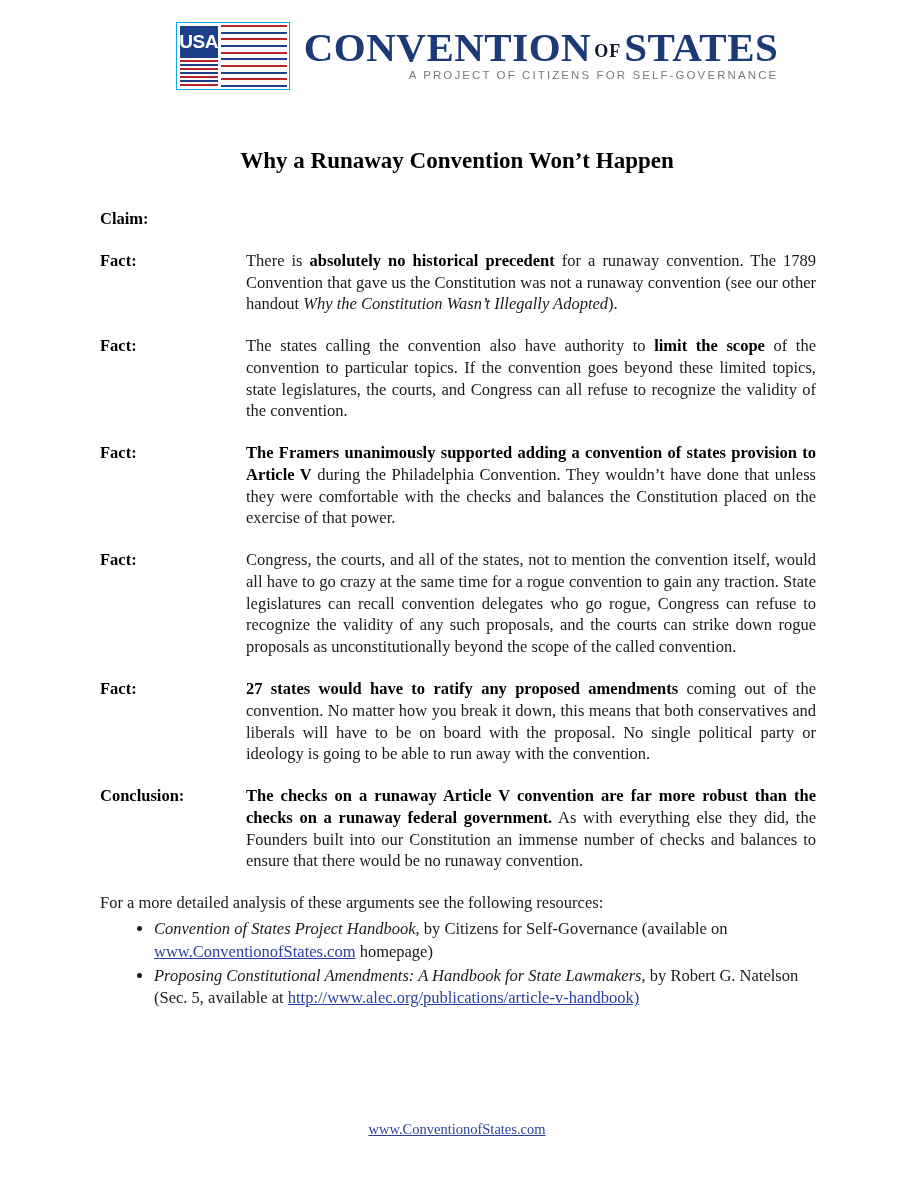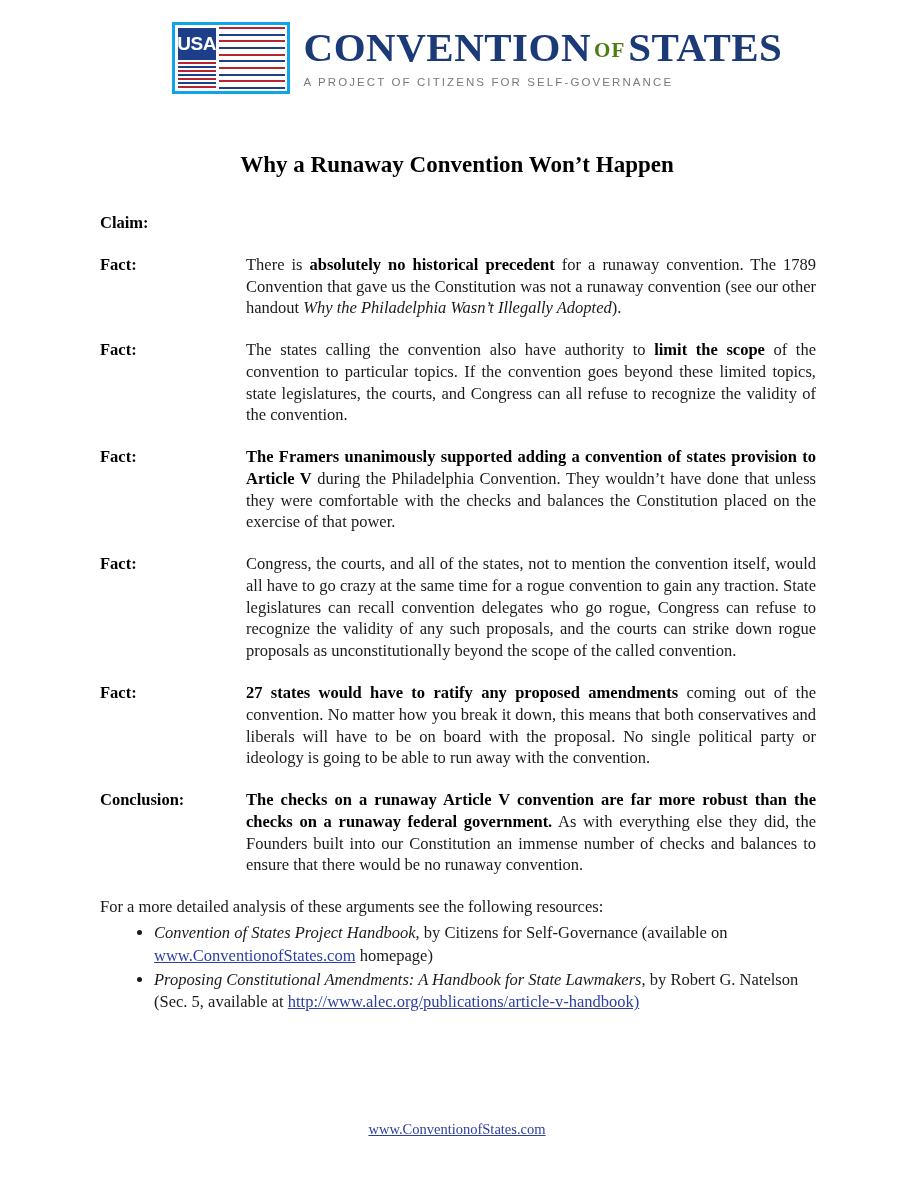--- a/index.html
+++ b/index.html
@@ -30,21 +30,21 @@
   .logo-block {
     display: flex;
     align-items: flex-start;
   }
   .flag-mark {
     width: 112px;
     height: 66px;
     margin-right: 14px;
     position: relative;
     background: #ffffff;
-    border: 3px solid #0ea5e9;
+    border: 1px solid #0ea5e9;
     overflow: hidden;
     flex: none;
   }
   .flag-usa {
     position: absolute;
     left: 3px;
     top: 3px;
     width: 38px;
     height: 32px;
     background: #1d3f8a;
@@ -96,33 +96,33 @@
   .wordmark-main {
     font-family: "Liberation Serif", serif;
     font-weight: bold;
     font-size: 41px;
     letter-spacing: 0.5px;
     color: #1c3a78;
     line-height: 1.05;
     white-space: nowrap;
   }
   .wordmark-main .of {
-    color: #4d7c0f;
-    font-size: 21px;
+    color: #0f172a;
+    font-size: 18px;
     letter-spacing: 1px;
     vertical-align: 4px;
     padding: 0 3px;
   }
   .wordmark-sub {
     font-family: "Liberation Sans", sans-serif;
     font-size: 11.5px;
     letter-spacing: 2.1px;
     color: #7a7a7a;
-    text-align: left;
-    margin-top: 7px;
+    text-align: right;
+    margin-top: 0;
     white-space: nowrap;
   }
 
   
   .doc-title {
     text-align: center;
     font-family: "Liberation Serif", serif;
     font-weight: bold;
     font-size: 23px;
     margin-top: 58px;
@@ -243,21 +243,21 @@
   <div class="doc-title">Why a Runaway Convention Won’t Happen</div>
 
   <div class="body-area">
 
     <div class="qa" id="entries">
         <div class="qa-row">
           <div class="qa-label">Claim:</div>
         </div>
         <div class="qa-row">
           <div class="qa-label">Fact:</div>
-          <div class="qa-text"><span>There is </span><b>absolutely no historical precedent</b><span> for a runaway convention.  The 1789 Convention that gave us the Constitution was not a runaway convention (see our other handout </span><i>Why the Philadelphia Wasn’t Illegally Adopted</i><span>).</span></div>
+          <div class="qa-text"><span>There is </span><b>absolutely no historical precedent</b><span> for a runaway convention.  The 1789 Convention that gave us the Constitution was not a runaway convention (see our other handout </span><i>Why the Constitution Wasn’t Illegally Adopted</i><span>).</span></div>
         </div>
         <div class="qa-row">
           <div class="qa-label">Fact:</div>
           <div class="qa-text"><span>The states calling the convention also have authority to </span><b>limit the scope</b><span> of the convention to particular topics.  If the convention goes beyond these limited topics, state legislatures, the courts, and Congress can all refuse to recognize the validity of the convention.</span></div>
         </div>
         <div class="qa-row">
           <div class="qa-label">Fact:</div>
           <div class="qa-text"><b>The Framers unanimously supported adding a convention of states provision to Article V</b><span> during the Philadelphia Convention.  They wouldn’t have done that unless they were comfortable with the checks and balances the Constitution placed on the exercise of that power.</span></div>
         </div>
         <div class="qa-row">

